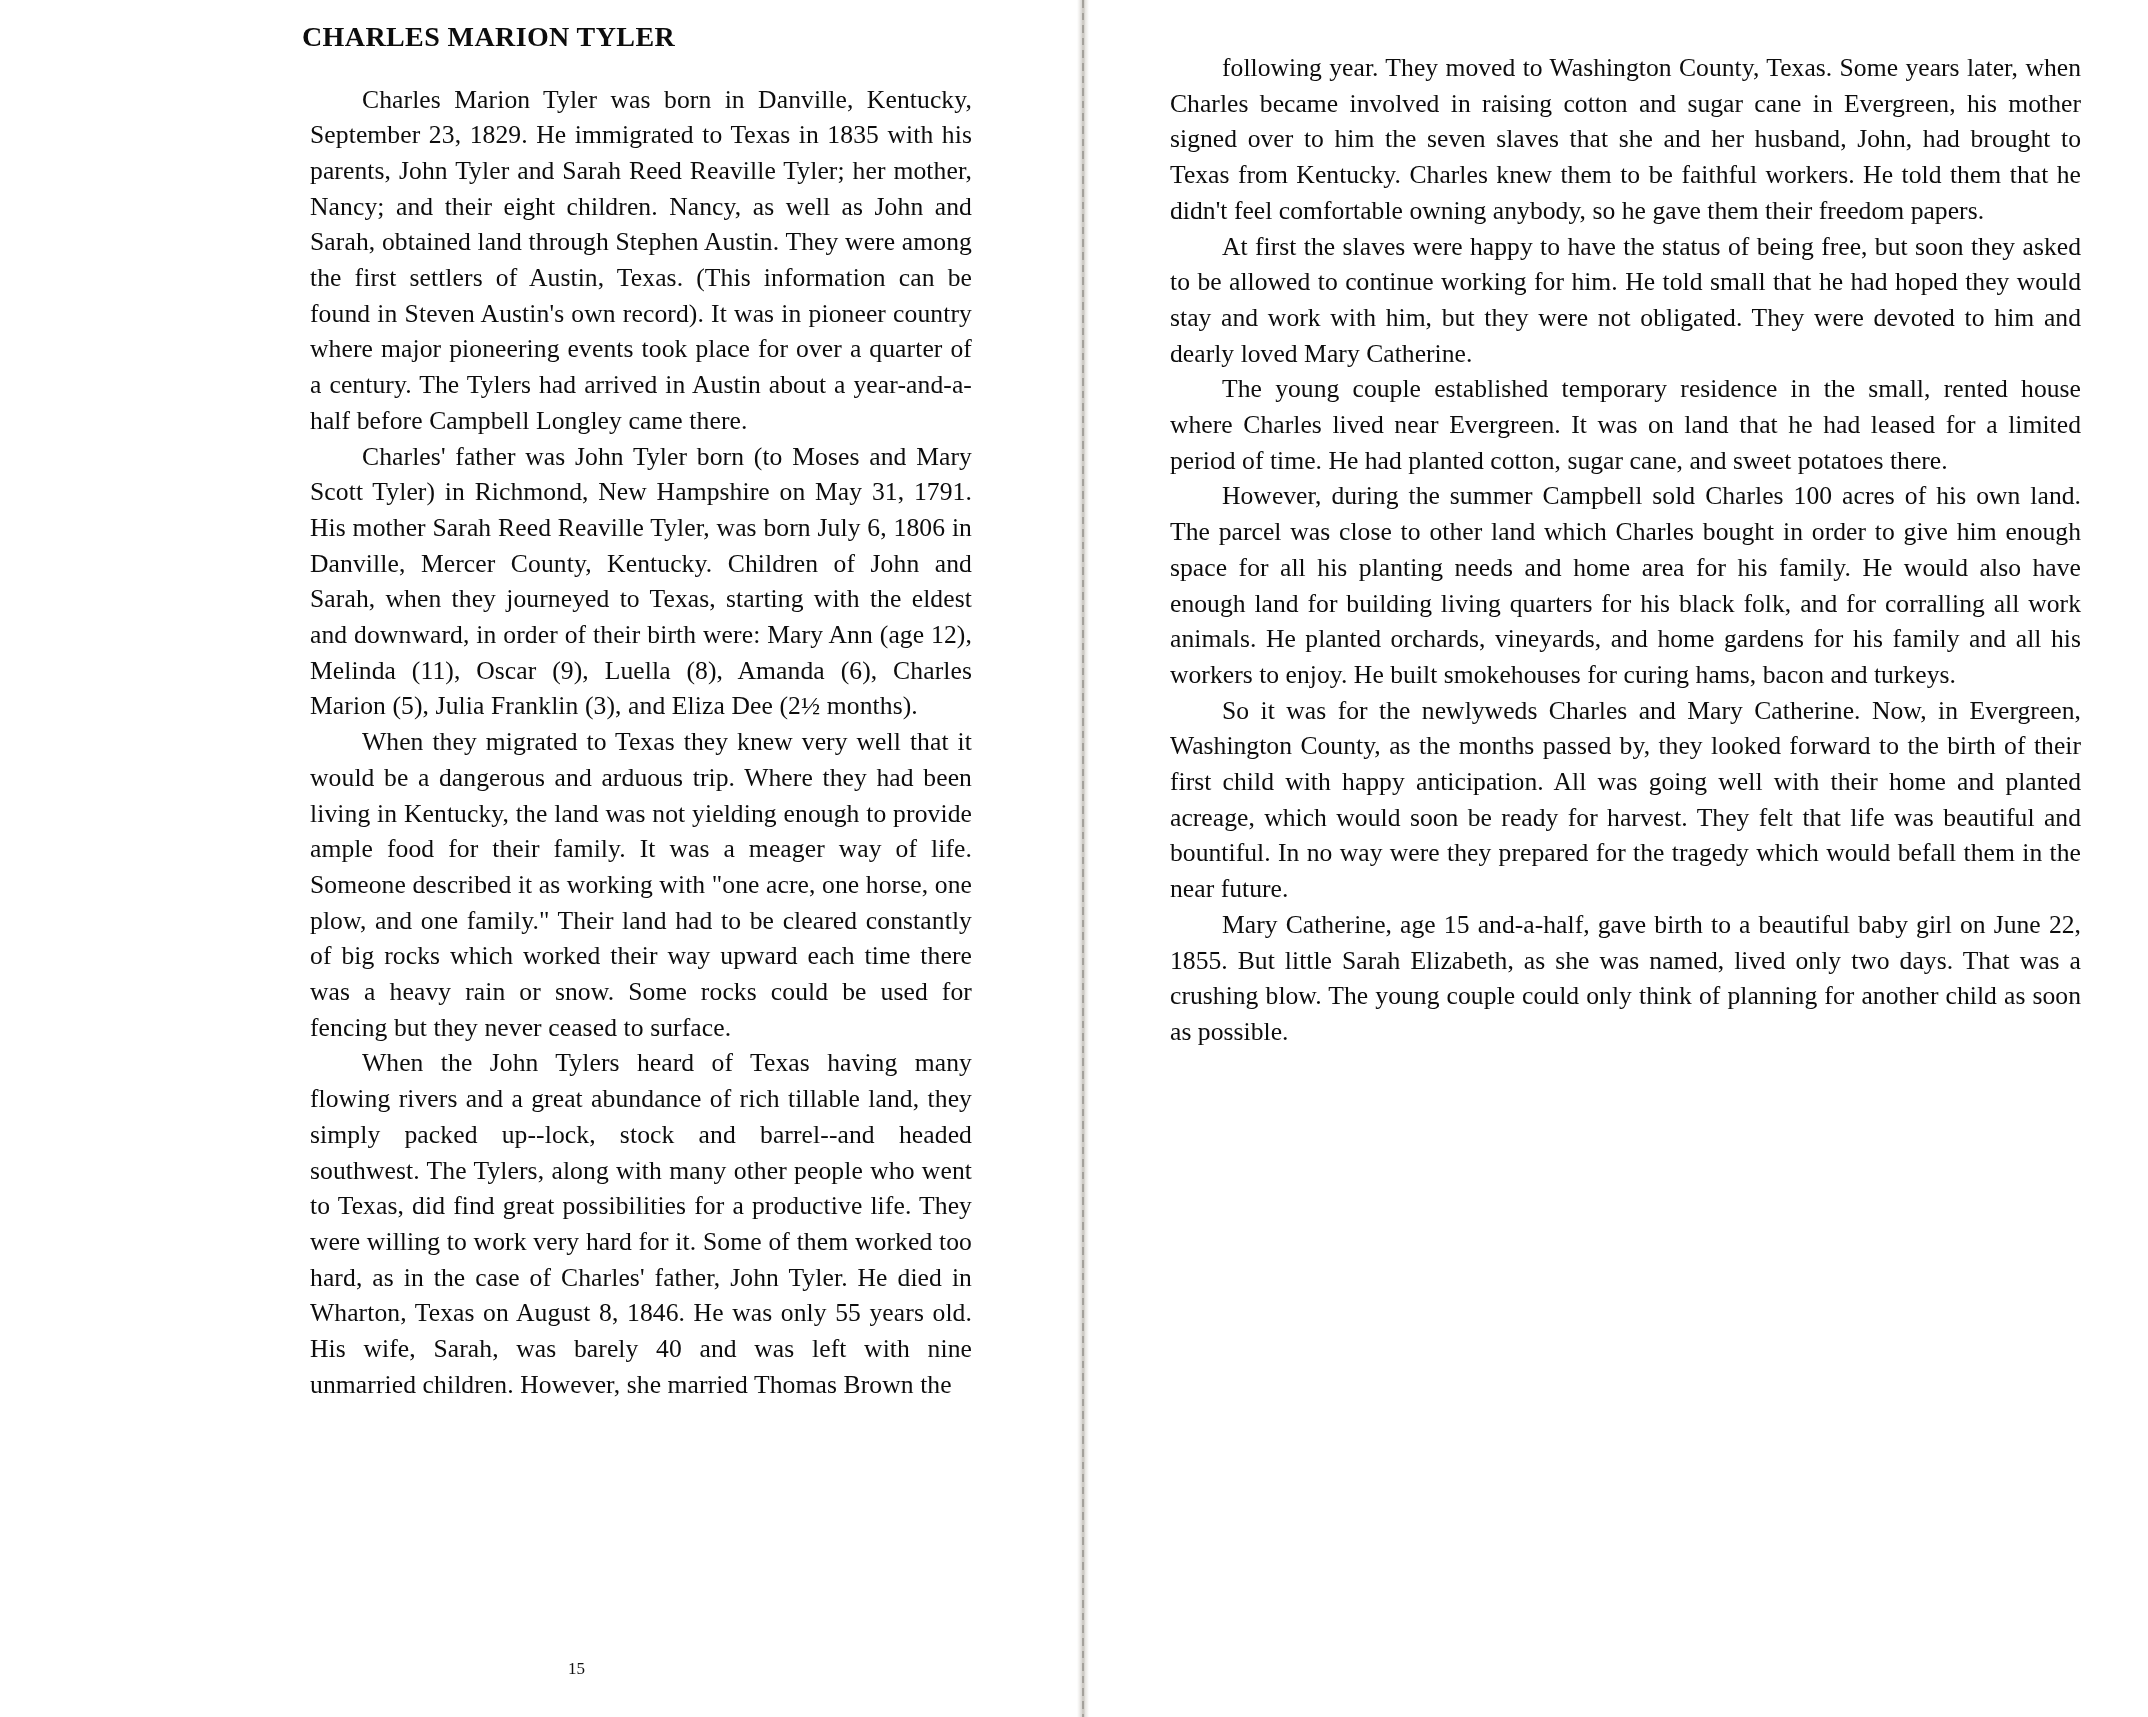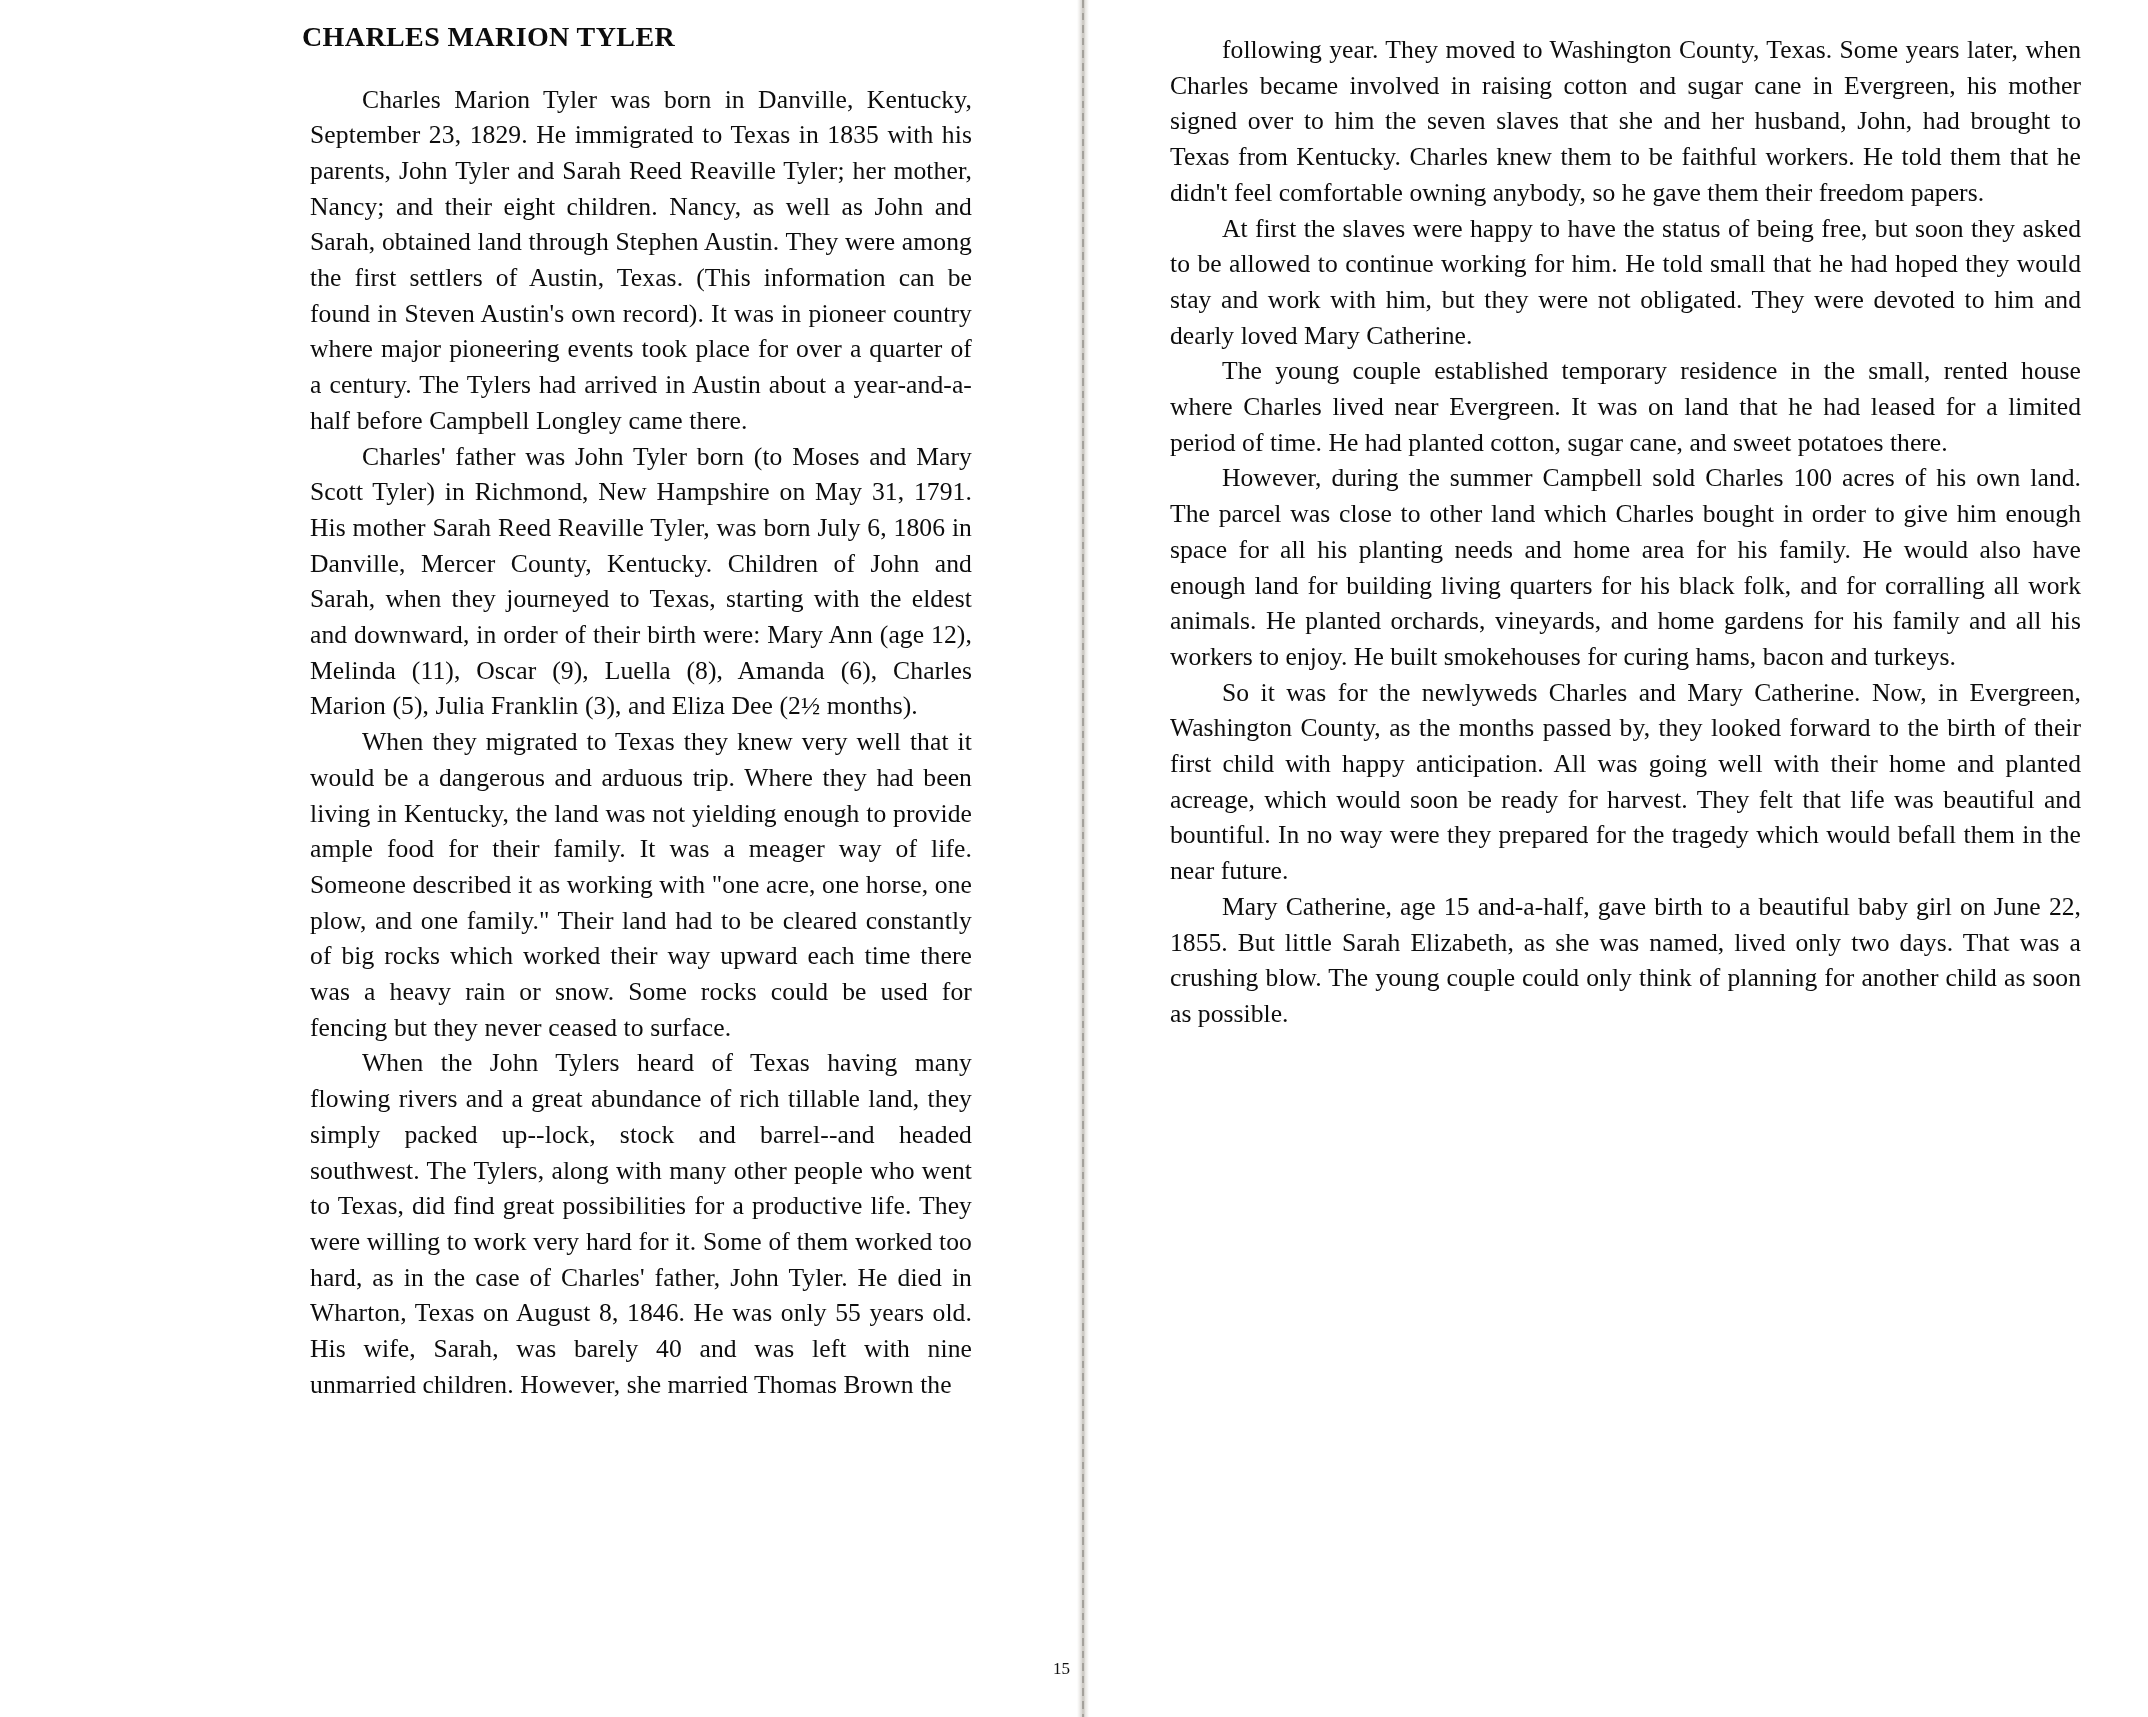--- a/index.html
+++ b/index.html
@@ -25,21 +25,21 @@
     position: relative;
     box-sizing: border-box;
     height: 100%;
   }
   .page-left {
     width: 1078px;
     padding: 21px 106px 0 277px;
   }
   .page-right {
     width: 1070px;
-    padding: 32px 67px 0 92px;
+    padding: 50px 67px 0 92px;
   }
   .gutter {
     position: absolute;
     top: 0;
     left: 1077px;
     width: 11.7px;
     height: 100%;
     background: linear-gradient(to right,
         #ffffff 0%,
         #f2f1ef 18%,
@@ -80,21 +80,21 @@
   .page-left p.body-text { letter-spacing: 0.1px; margin-left: 33px; }
   .page-right p.body-text { letter-spacing: 0.04px; }
   .folio {
     position: absolute;
     bottom: 39px;
     font-size: 17px;
     font-family: "Liberation Serif", serif;
     color: #111;
   }
   .folio-left { left: 0; width: 1078px; text-align: center; text-indent: -92px; }
-  .folio-right { left: 0; width: 1070px; text-align: right; text-indent: 67px; }
+  .folio-right { left: 8px; width: 1070px; text-align: center; text-indent: 67px; }
 </style>
 </head>
 <body>
 
 <div class="book">
 
   <div class="page page-left">
     <h1 class="chapter-title">CHARLES MARION TYLER</h1>
     <p class="body-text">Charles Marion Tyler was born in Danville, Kentucky, September 23, 1829.  He immigrated to Texas in 1835 with his parents, John Tyler and Sarah Reed Reaville Tyler; her mother, Nancy; and their eight children.  Nancy, as well as John and Sarah, obtained land through Stephen Austin.  They were among the first settlers of Austin, Texas.  (This information can be found in Steven Austin's own record).  It was in pioneer country where major pioneering events took place for over a quarter of a century.  The Tylers had arrived in Austin about a year-and-a-half before Campbell Longley came there.</p>
     <p class="body-text">Charles' father was John Tyler born (to Moses and Mary Scott Tyler) in Richmond, New Hampshire on May 31, 1791.  His mother Sarah Reed Reaville Tyler, was born July 6, 1806 in Danville, Mercer County, Kentucky.  Children of John and Sarah, when they journeyed to Texas,  starting with the eldest and downward, in order of their birth were:  Mary Ann (age 12), Melinda (11), Oscar (9), Luella (8), Amanda (6), Charles Marion (5), Julia Franklin (3), and Eliza Dee (2½ months).</p>

